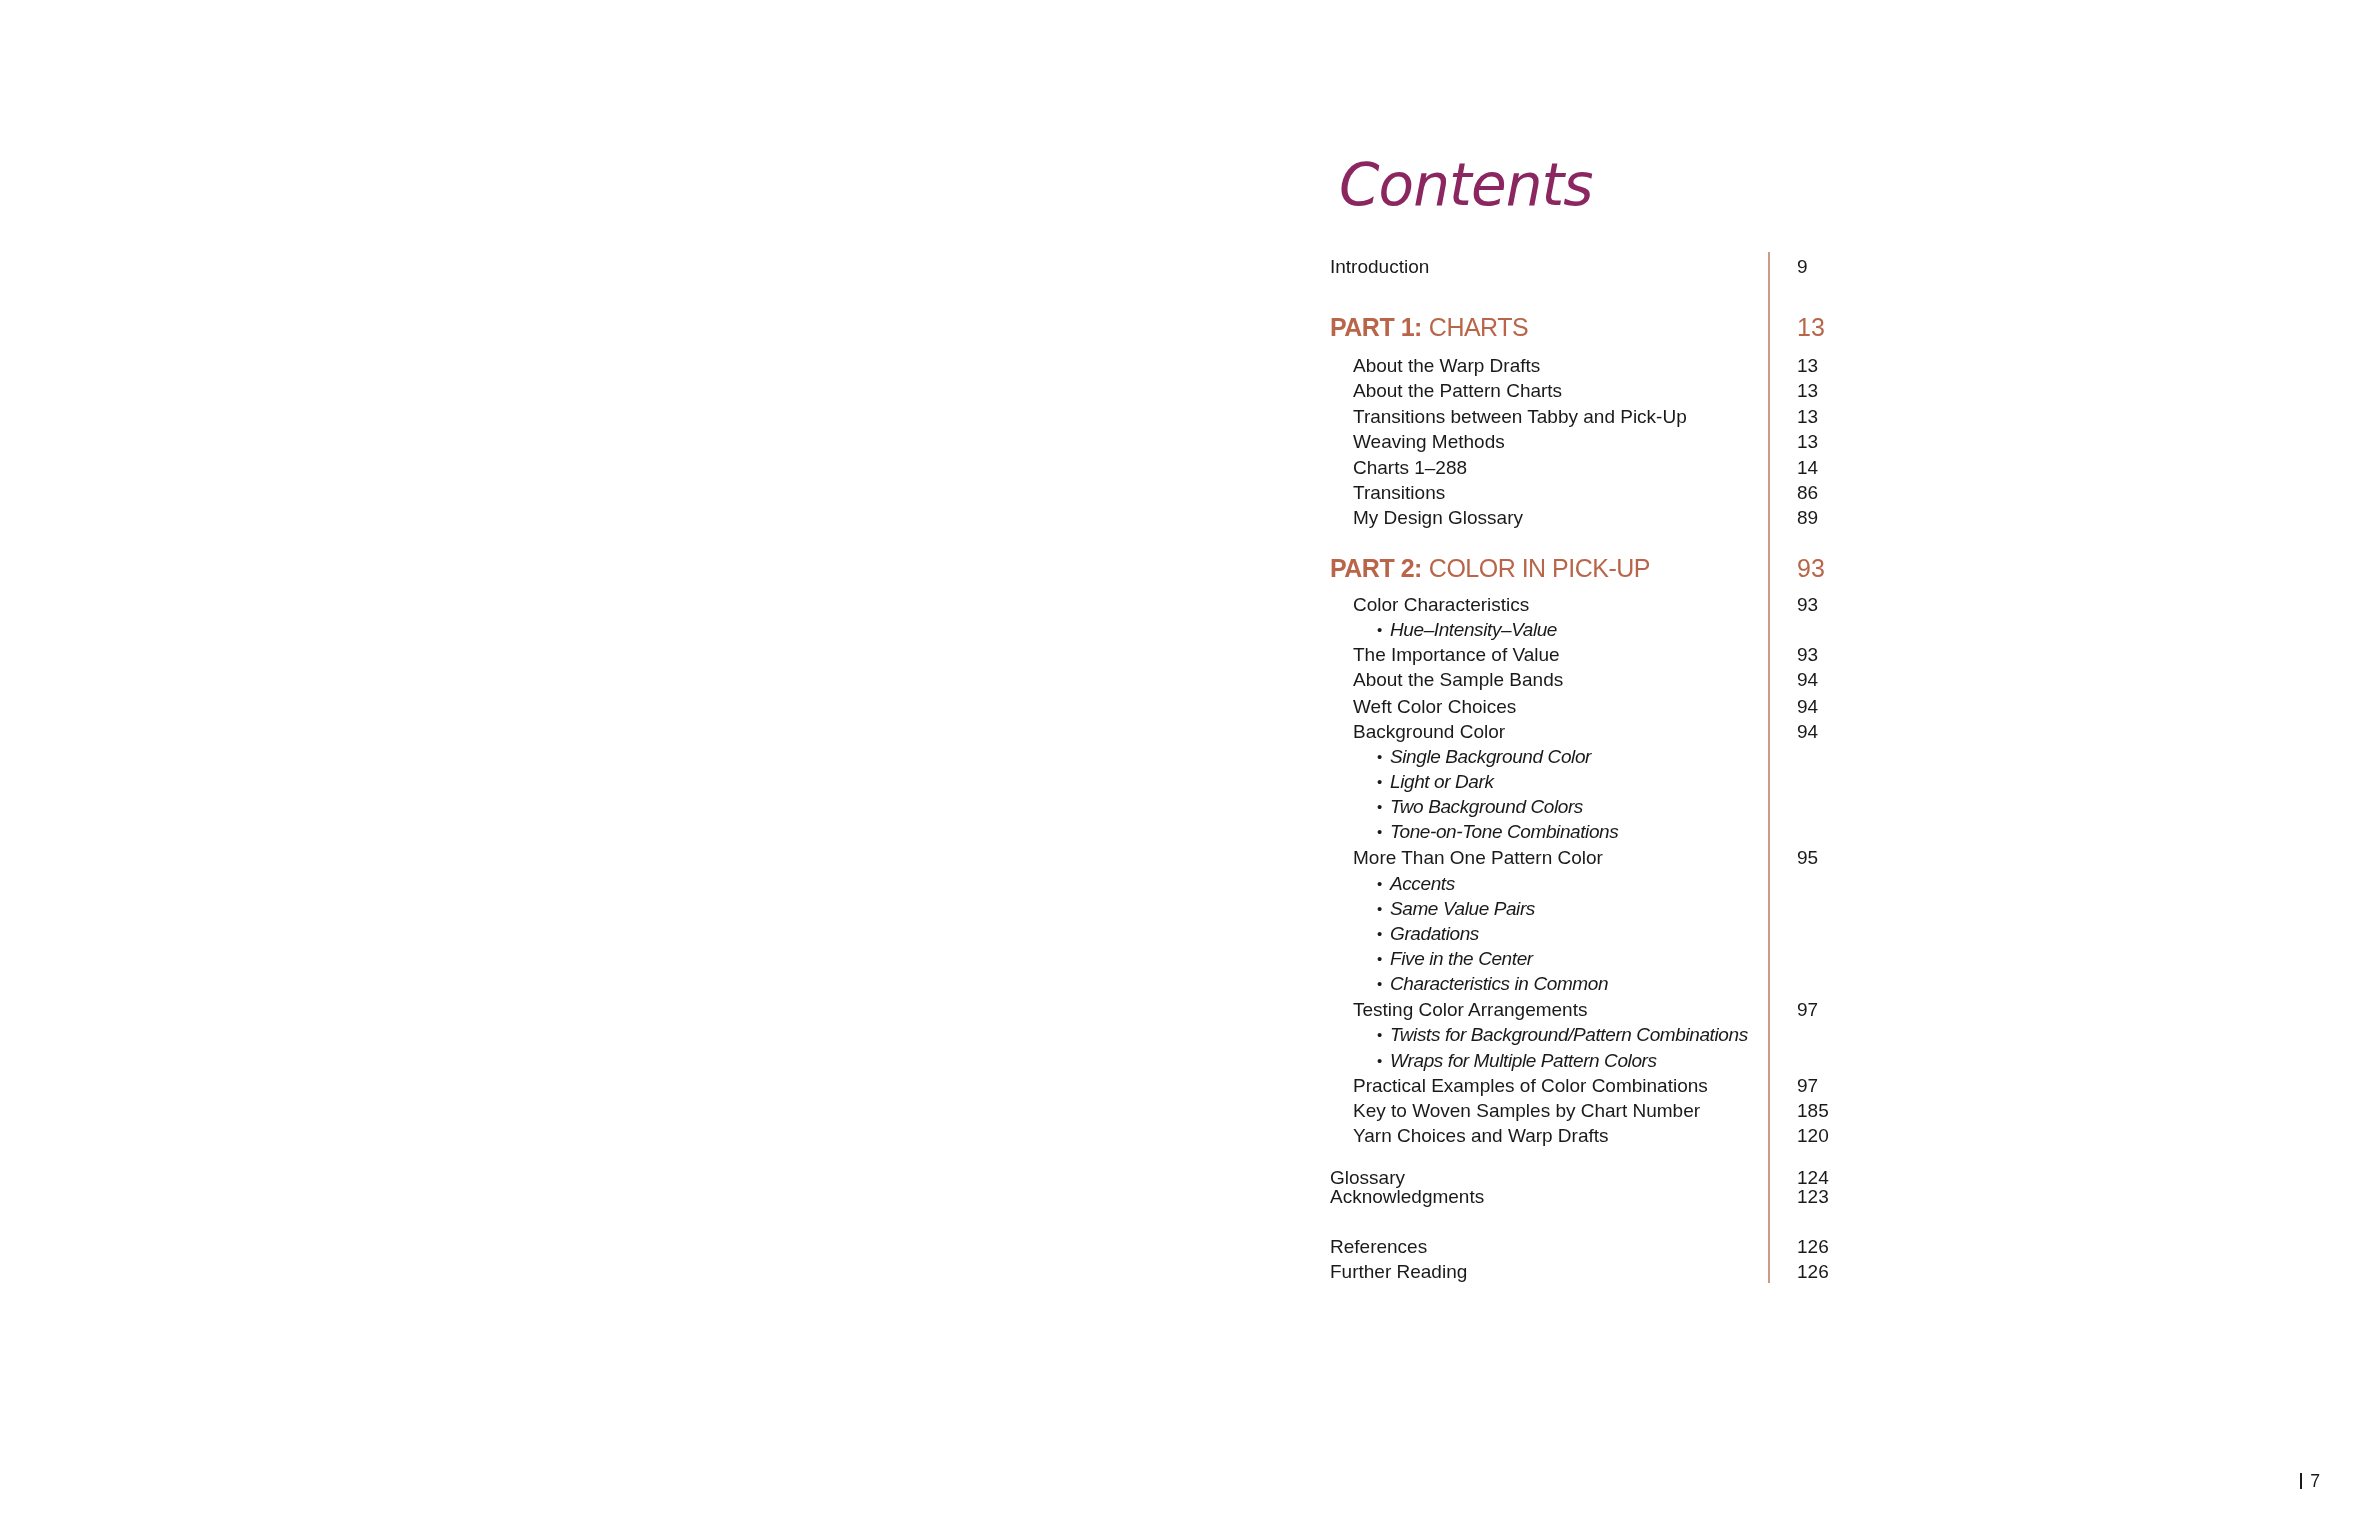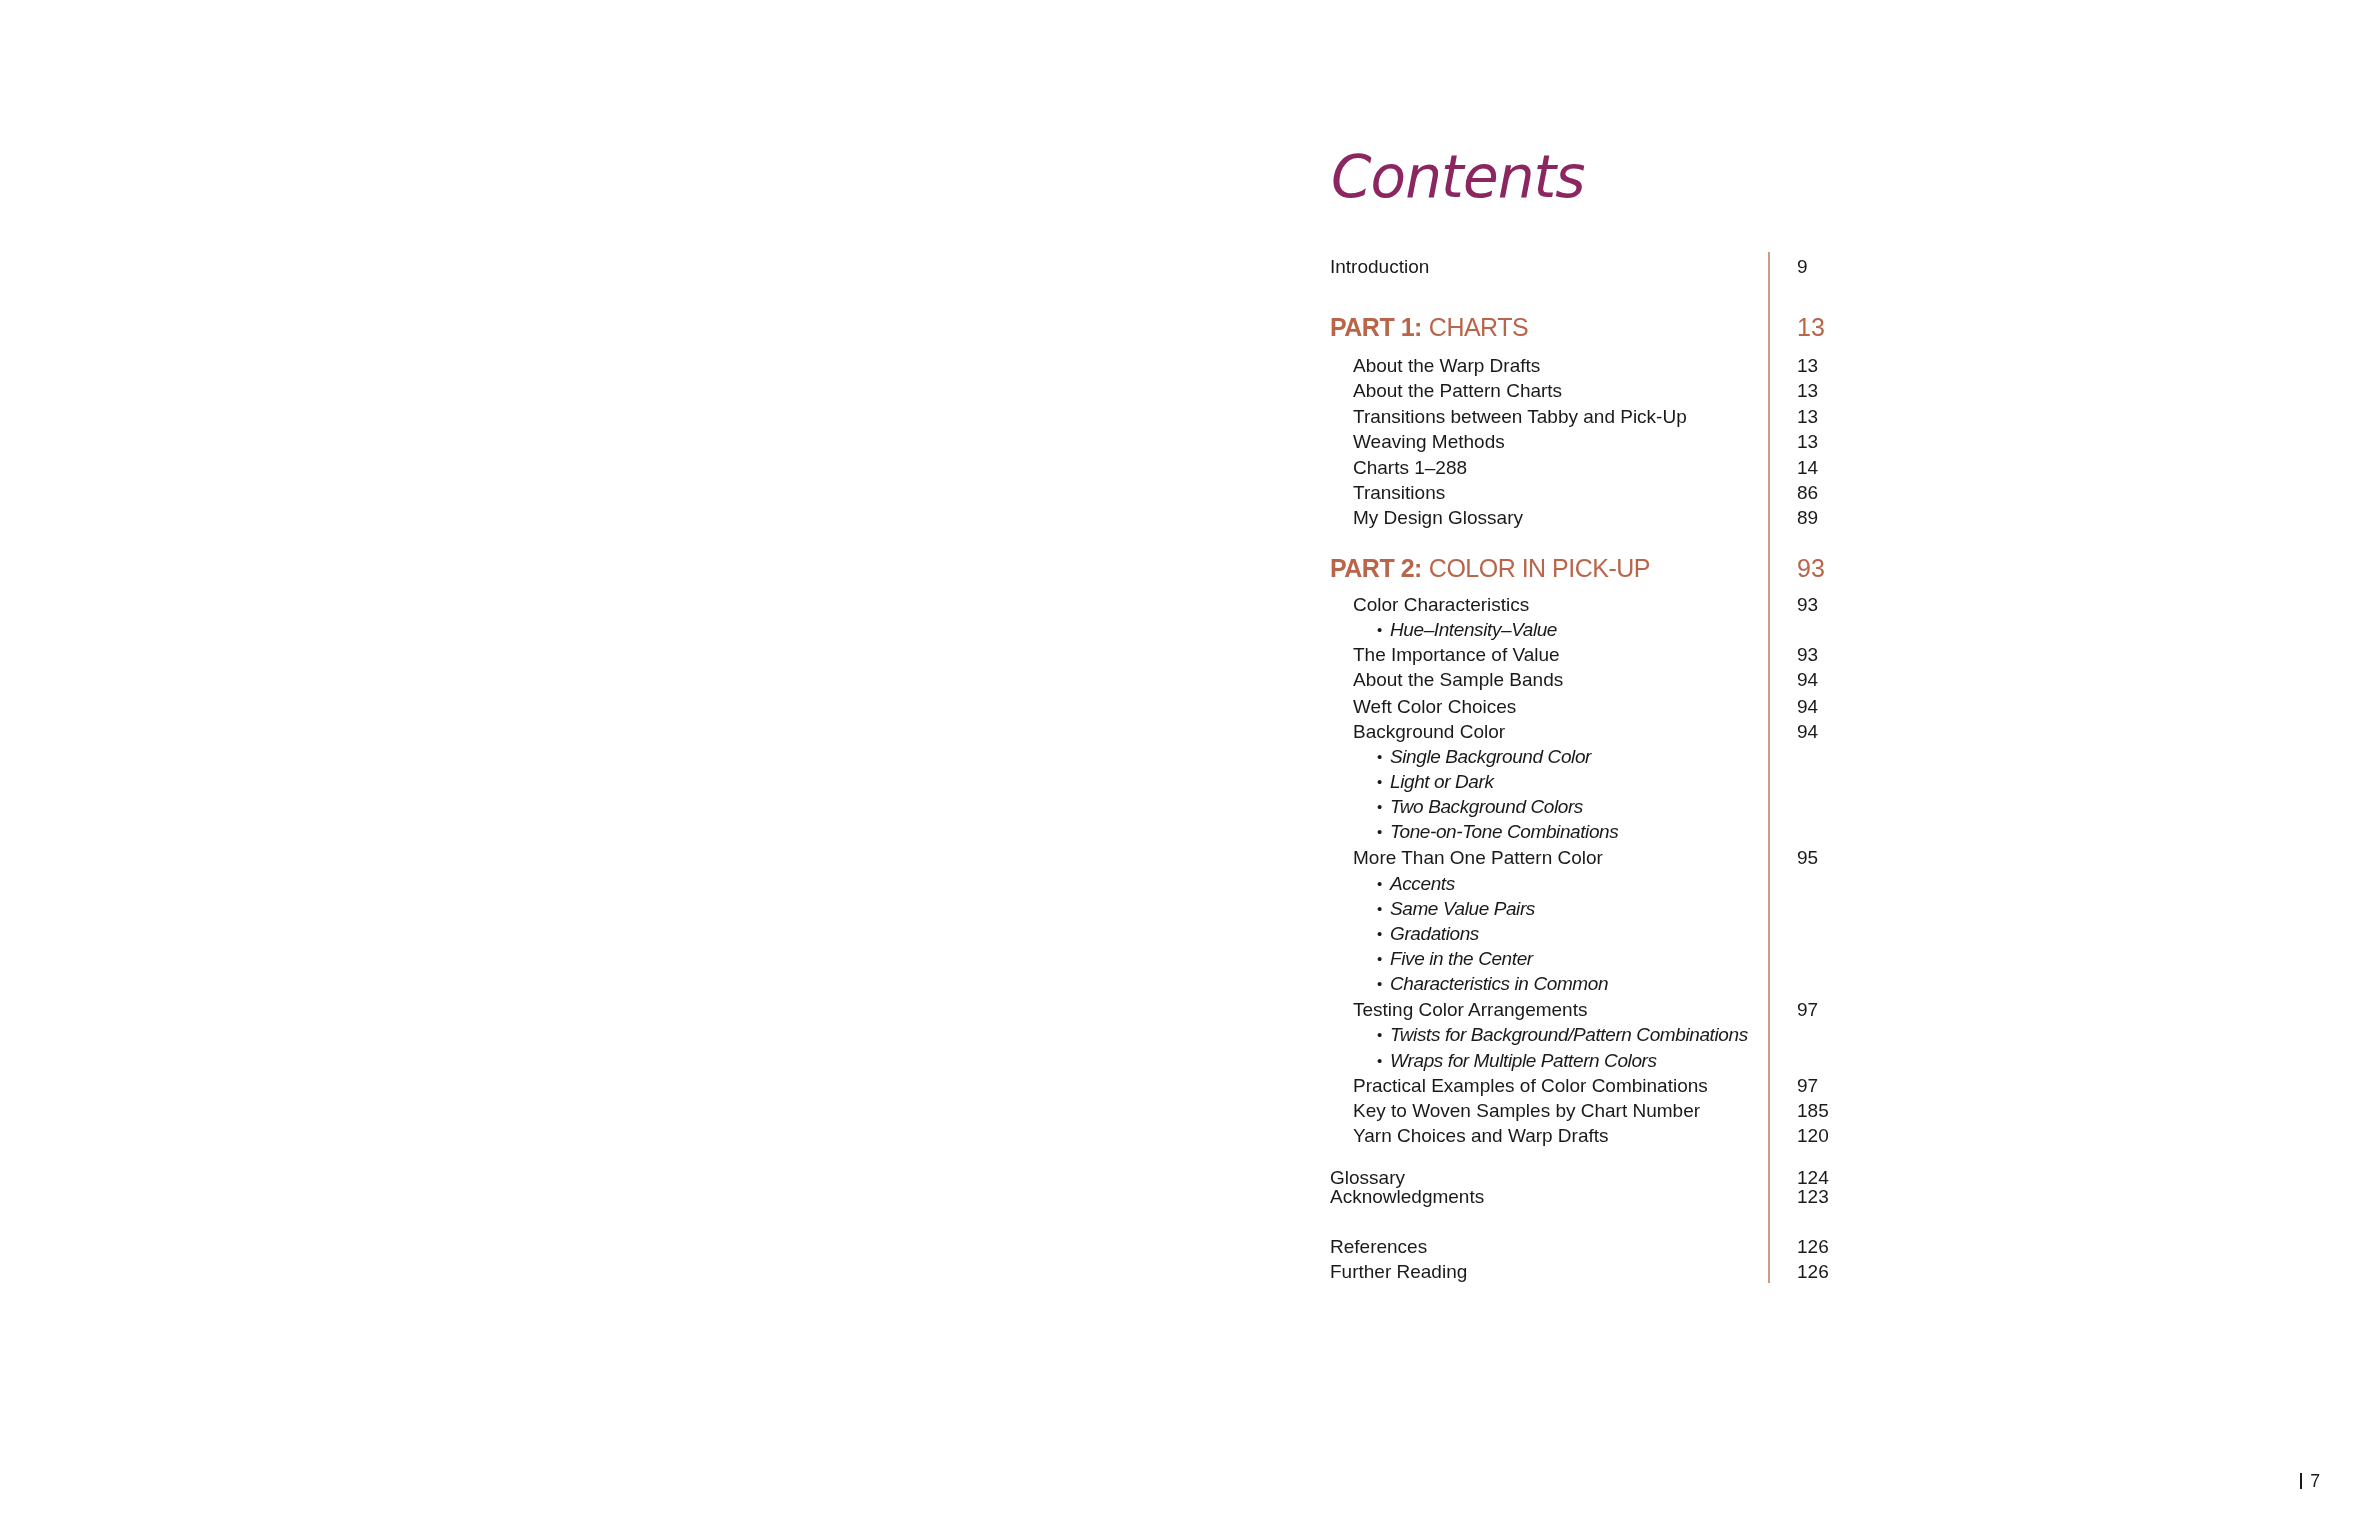--- a/index.html
+++ b/index.html
@@ -22,21 +22,21 @@
   .title {
     position: absolute;
     left: 1331px;
     top: 140px;
     font-family: "DejaVu Sans", "Liberation Sans", sans-serif;
     font-style: italic;
     font-size: 58px;
     line-height: 75px;
     letter-spacing: -0.9px;
     color: #8B2660;
-    margin: 0;
+    margin: 8px;
     font-weight: normal;
   }
 
   .rule {
     position: absolute;
     left: 1768px;
     top: 252px;
     width: 1.9px;
     height: 1031px;
     background: #CE9A86;

